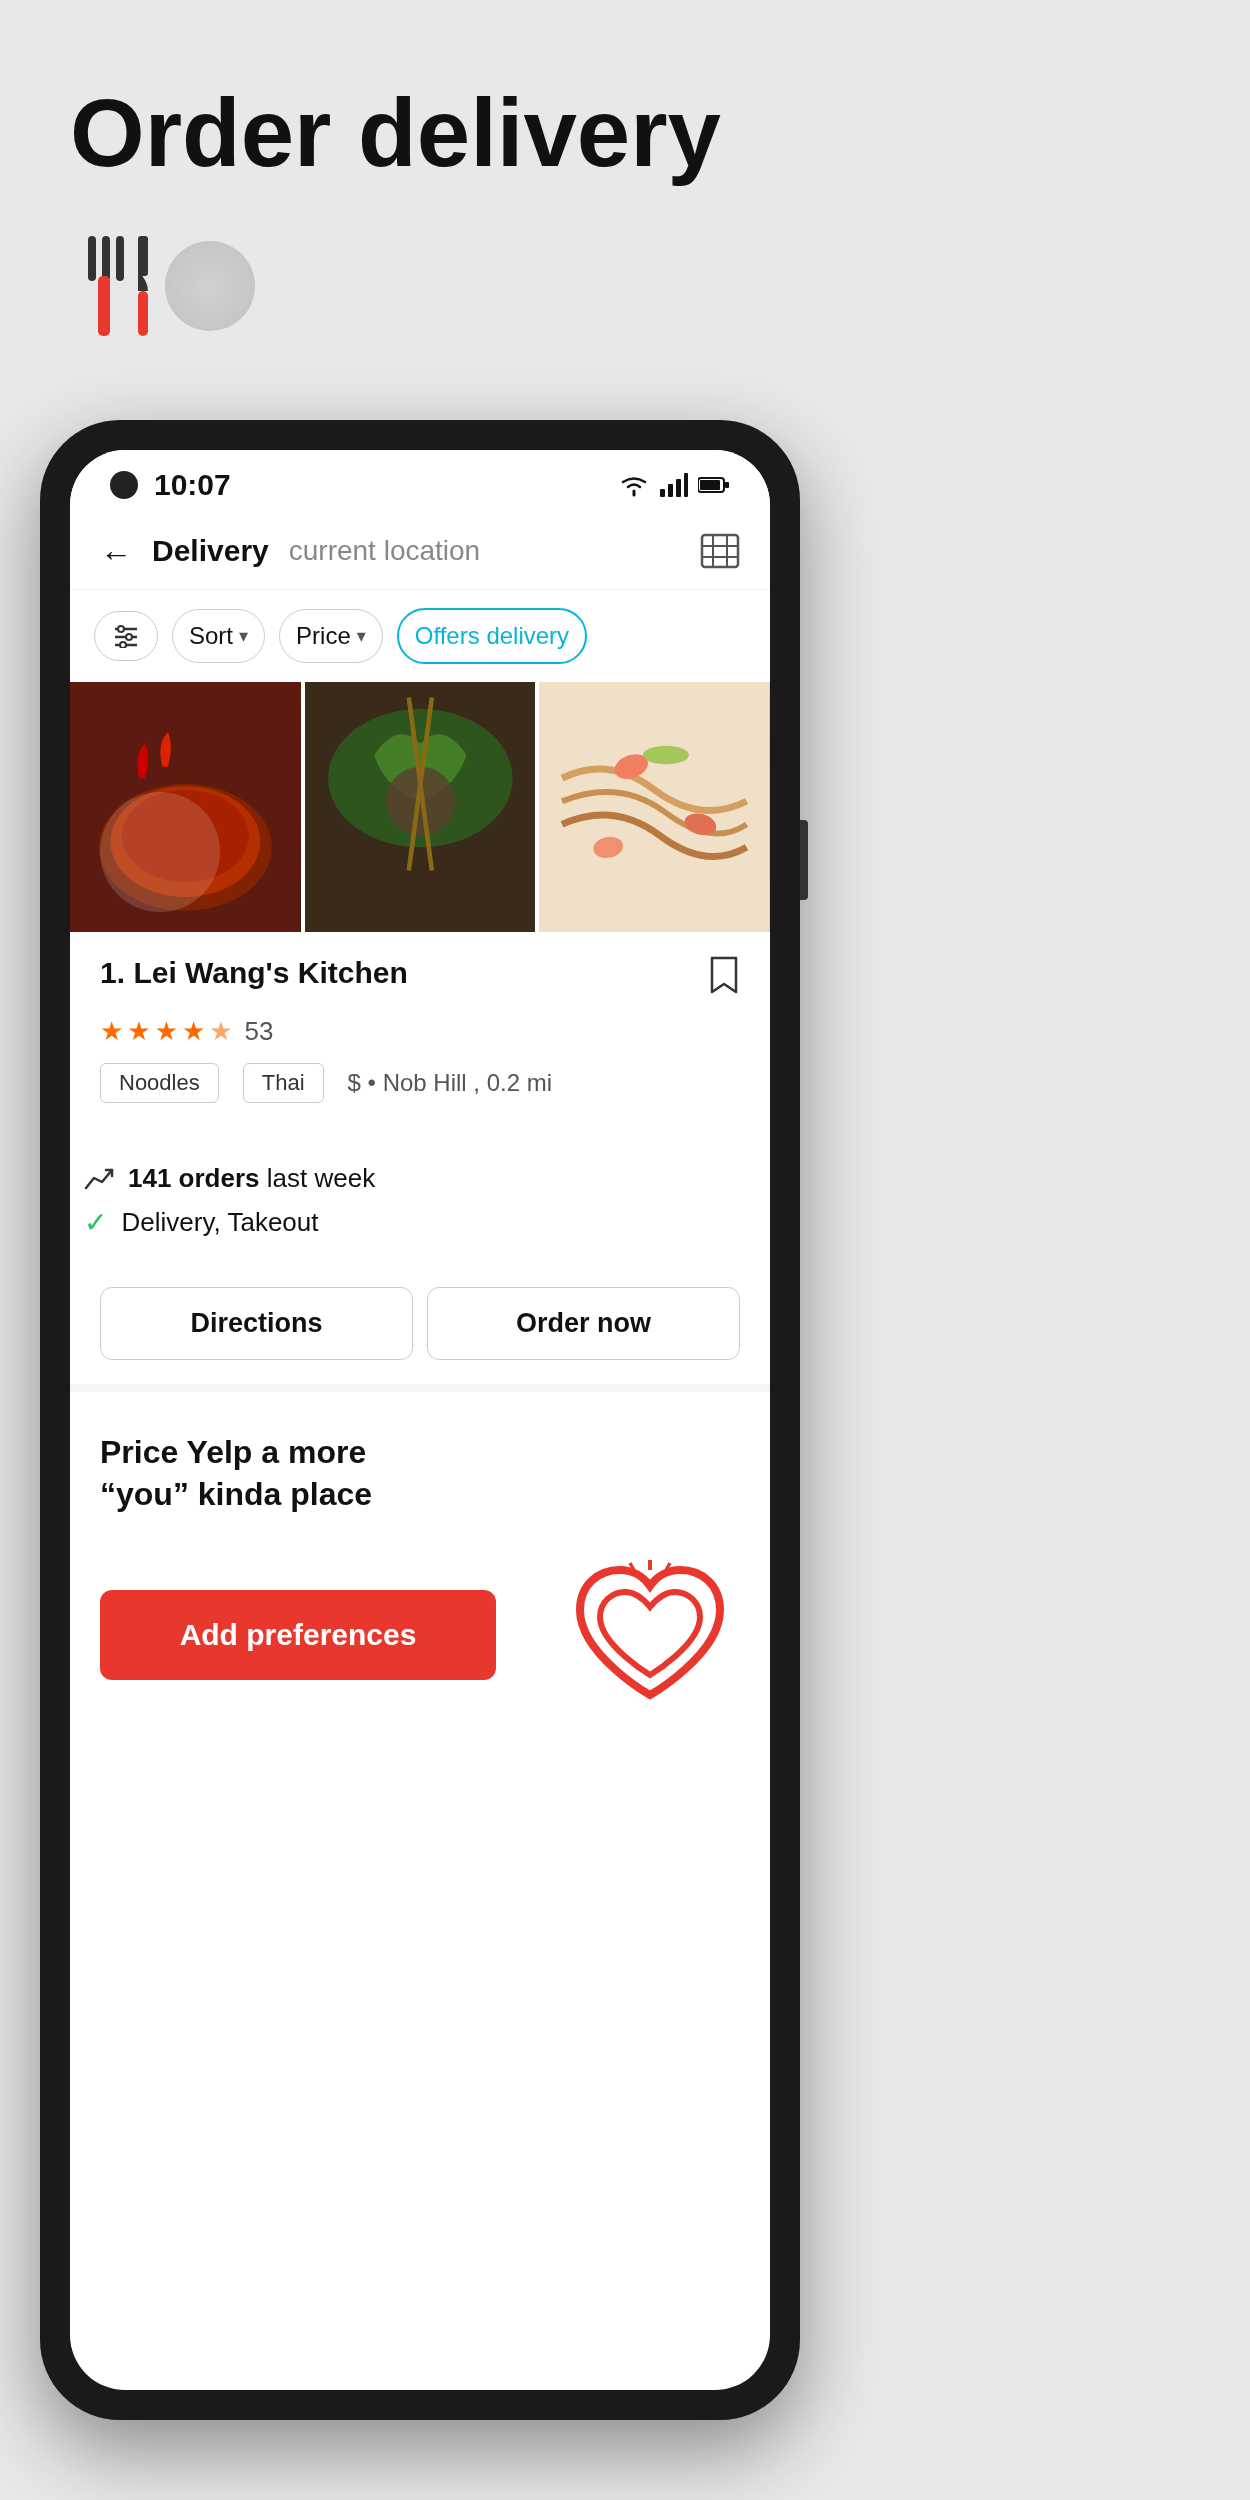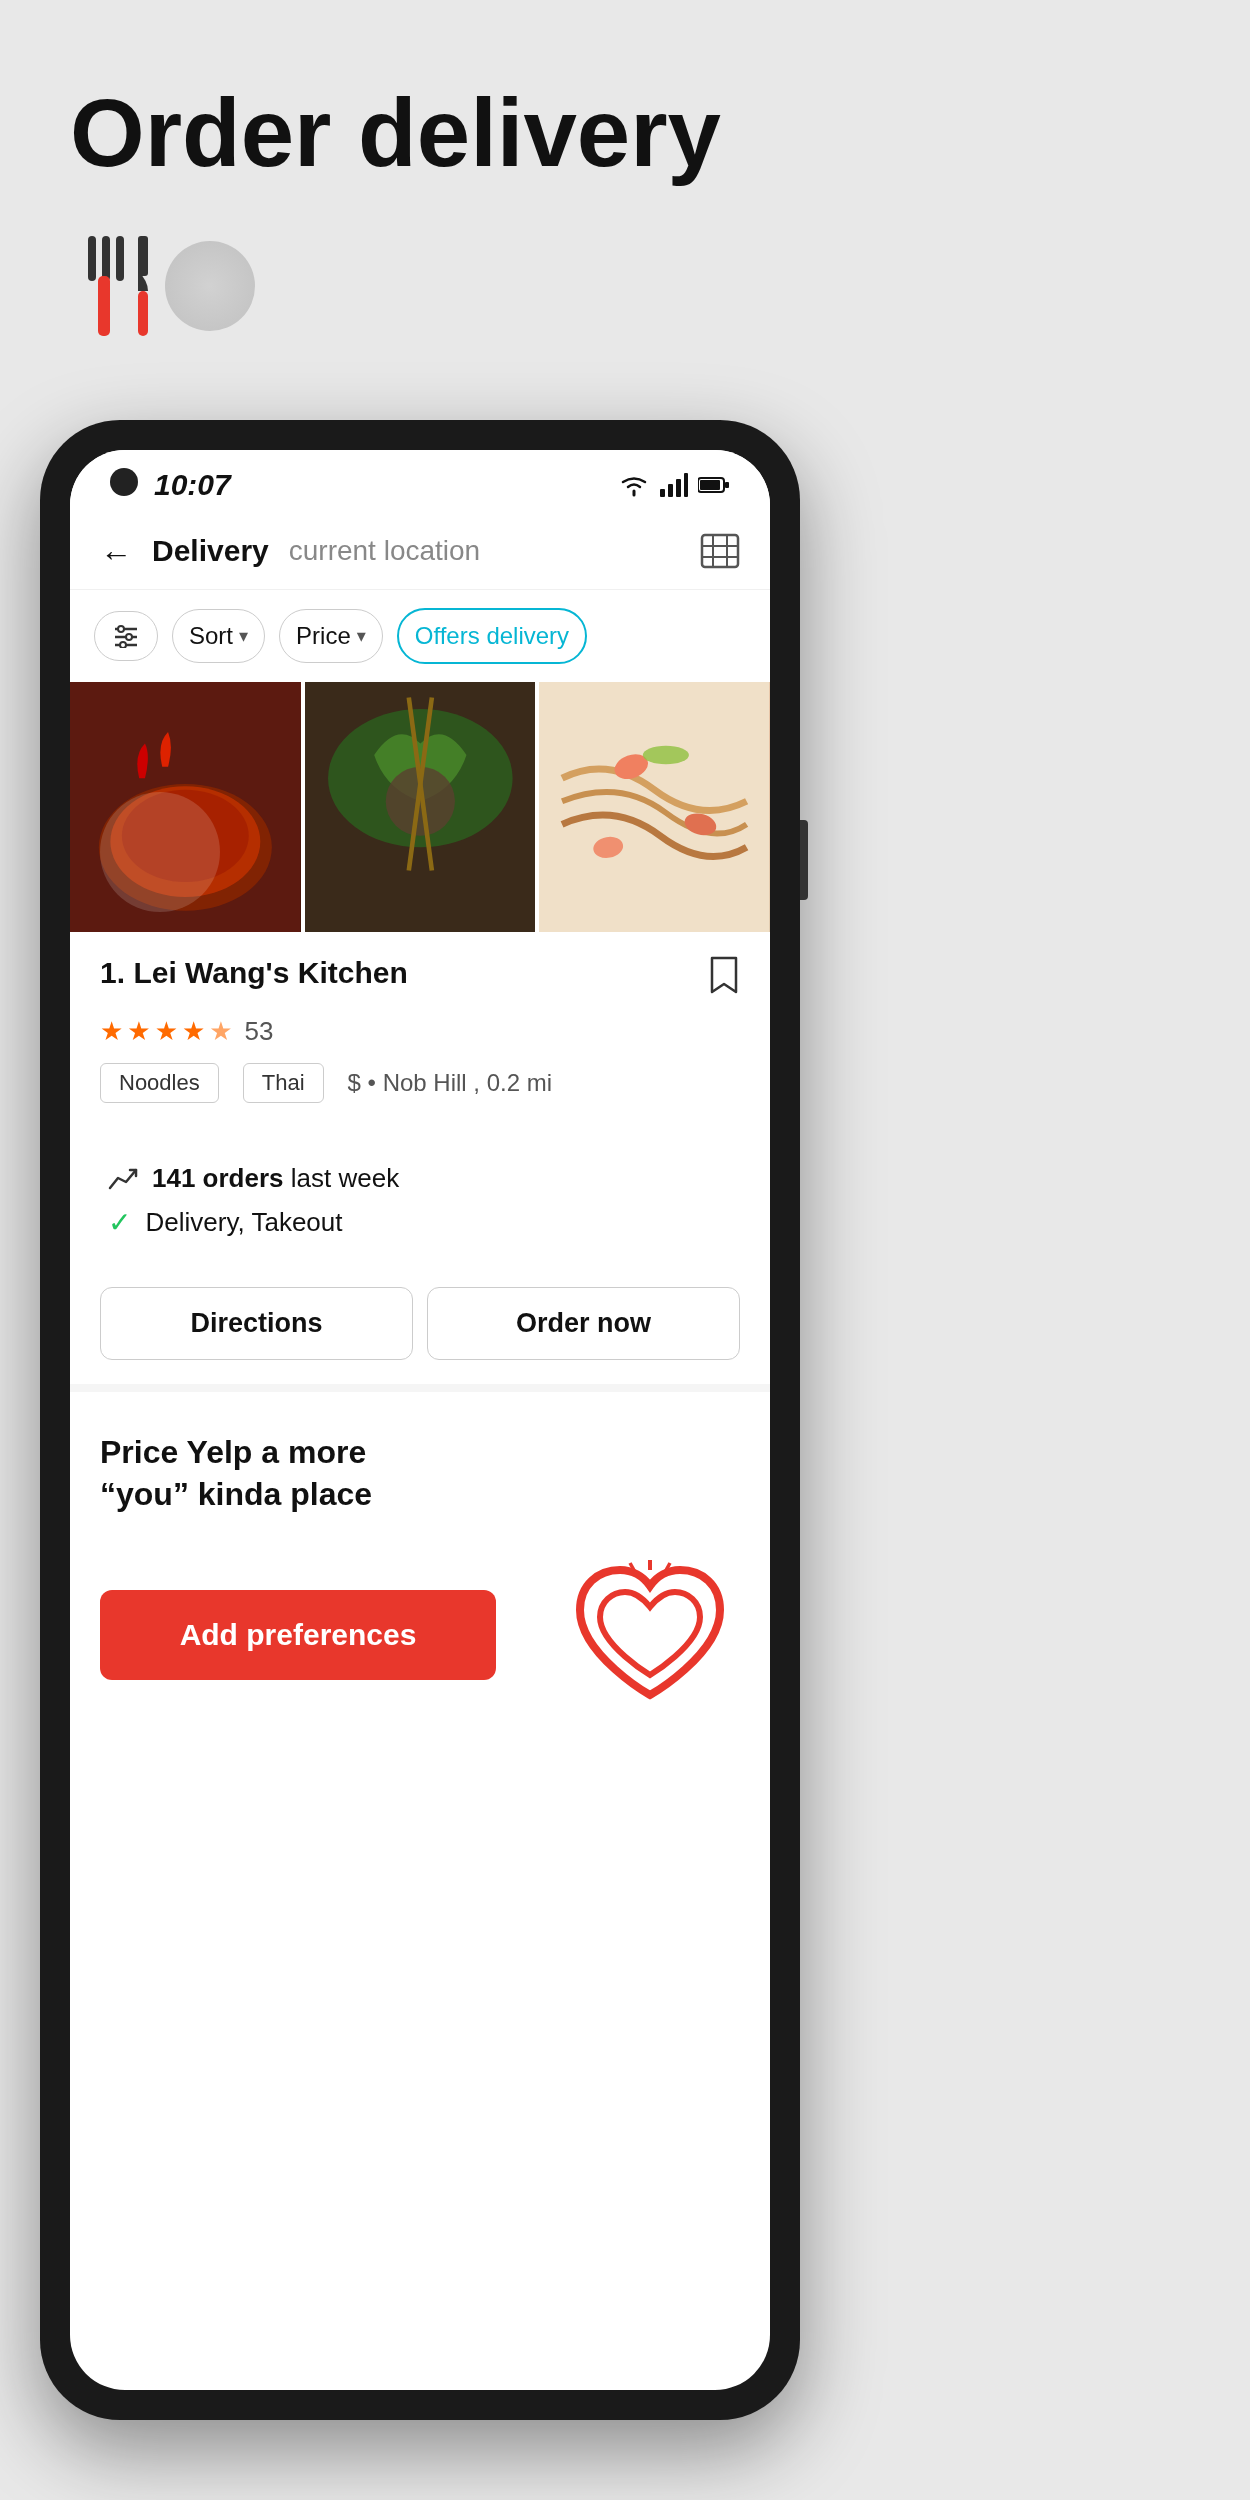--- a/index.html
+++ b/index.html
@@ -62,22 +62,22 @@
     
     .status-bar {
       display: flex;
       justify-content: space-between;
       align-items: center;
       padding: 18px 40px 10px 40px;
       background: #fff;
     }
     .status-left {
       display: flex;
+      align-items: center;
       gap: 16px;
-      font-style: italic;
     }
     .camera-dot {
       width: 28px;
       height: 28px;
       background: #222;
       border-radius: 50%;
     }
     .status-time {
       font-size: 30px;
       font-weight: 600;
@@ -243,21 +243,21 @@
       font-size: 22px;
       color: #333;
     }
     .location-info {
       font-size: 24px;
       color: #555;
     }
 
     
     .stats-row {
-      padding: 16px 38px;
+      padding: 16px 14px;
       background: #fff;
     }
     .stat-item {
       display: flex;
       align-items: center;
       gap: 14px;
       margin-bottom: 12px;
     }
     .stat-text {
       font-size: 26px;

